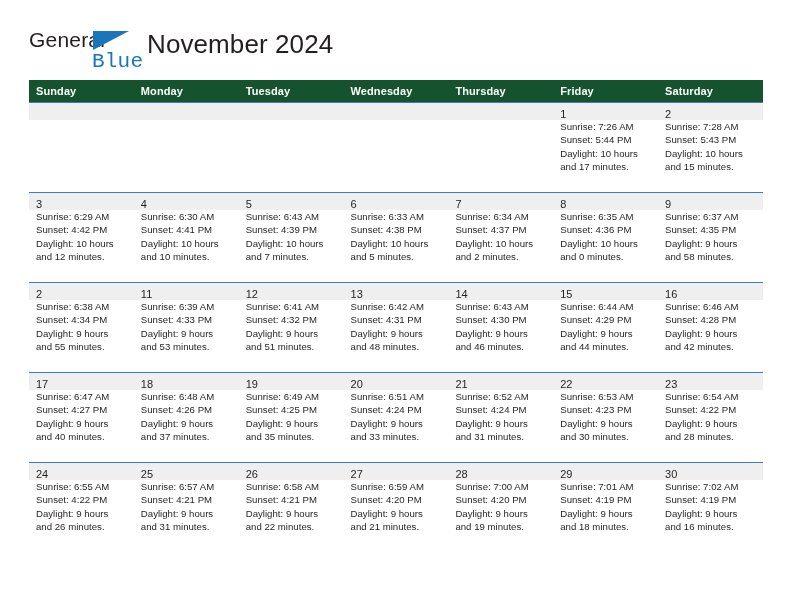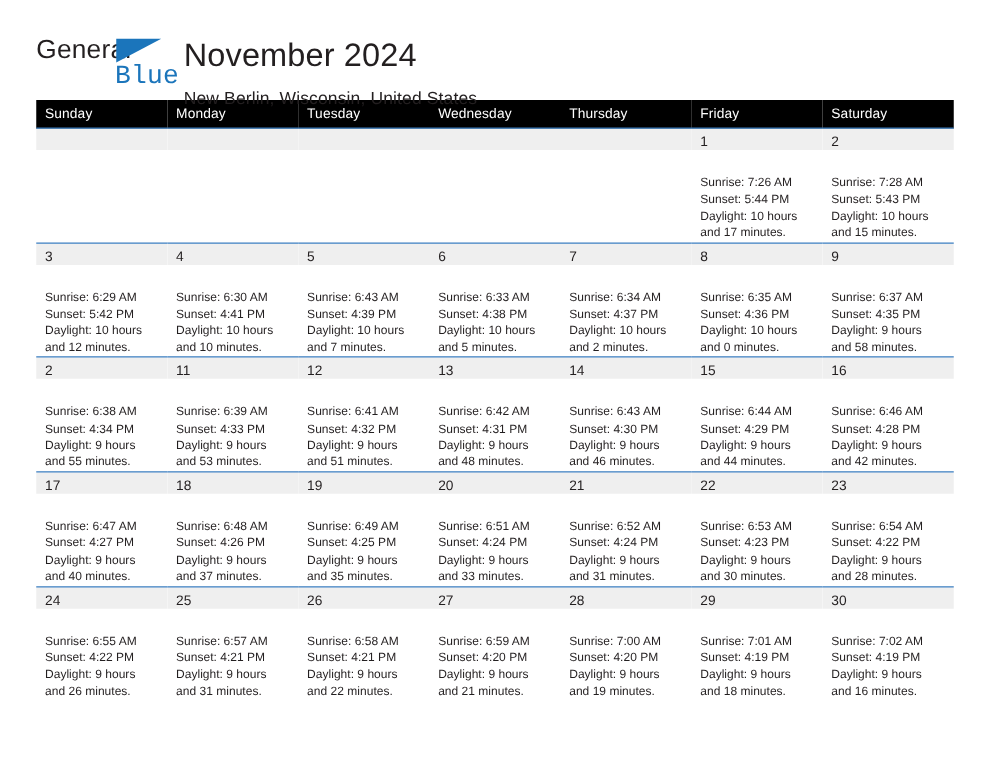--- a/index.html
+++ b/index.html
@@ -87,24 +87,24 @@
   }
 
   
   .calendar {
     width: 734px;
     border-collapse: collapse;
     table-layout: fixed;
     margin-top: 8px;
   }
   .calendar th {
-    background: #000000;
+    background: #14532d;
     color: #ffffff;
     font-size: 11px;
-    font-weight: normal;
+    font-weight: bold;
     text-align: left;
     padding: 5px 0 5px 7px;
     height: 20px;
     box-sizing: border-box;
     letter-spacing: 0.1px;
   }
   .calendar td {
     vertical-align: top;
     padding: 0;
     height: 90px;
@@ -121,21 +121,21 @@
     height: 17px;
     padding: 1px 0 0 7px;
     box-sizing: border-box;
   }
   .daynum {
     font-size: 11px;
     color: #231f20;
     line-height: 15px;
   }
   .cell-body {
-    padding: 20px 6px 0 7px;
+    padding: 0 6px 0 7px;
   }
   .cell-line {
     font-size: 9.6px;
     line-height: 13.4px;
     color: #231f20;
     white-space: nowrap;
     letter-spacing: 0.02px;
   }
   .cell.empty .daynum-strip {
     background: #efefef;
@@ -147,21 +147,20 @@
 <div class="page">
 
   <div class="masthead">
     <div class="brand">
       <span class="brand-general">General</span>
       <span class="brand-triangle"></span>
       <span class="brand-blue">Blue</span>
     </div>
     <div class="titles">
       <div class="cal-title">November 2024</div>
-      <div class="cal-subtitle">New Berlin, Wisconsin, United States</div>
     </div>
   </div>
 
   <table class="calendar">
     <thead>
       <tr id="weekday-row">
           <th>Sunday</th>
           <th>Monday</th>
           <th>Tuesday</th>
           <th>Wednesday</th>
@@ -224,21 +223,21 @@
               </div>
             </div>
           </td>
         </tr>
         <tr>
           <td>
             <div class="cell">
               <div class="daynum-strip"><span class="daynum">3</span></div>
               <div class="cell-body">
                 <div class="cell-line">Sunrise: 6:29 AM</div>
-                <div class="cell-line">Sunset: 5:42 PM</div>
+                <div class="cell-line">Sunset: 4:42 PM</div>
                 <div class="cell-line">Daylight: 10 hours</div>
                 <div class="cell-line">and 12 minutes.</div>
               </div>
             </div>
           </td>
           <td>
             <div class="cell">
               <div class="daynum-strip"><span class="daynum">4</span></div>
               <div class="cell-body">
                 <div class="cell-line">Sunrise: 6:30 AM</div>

